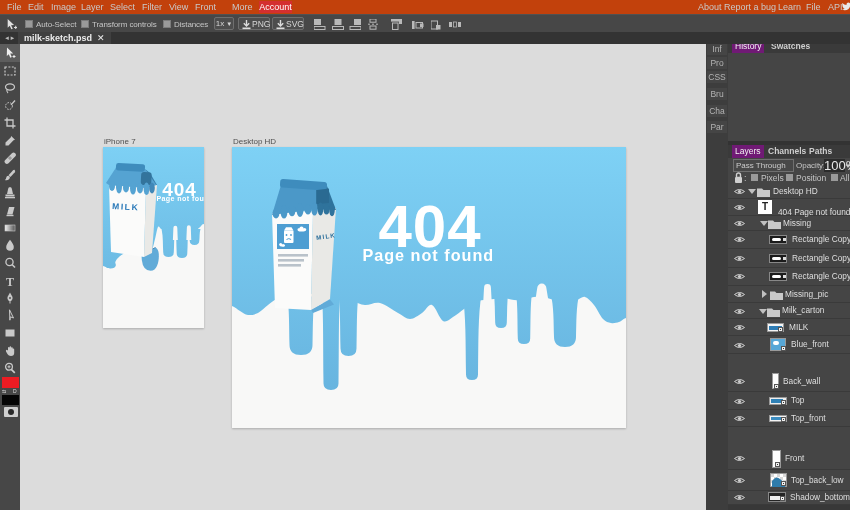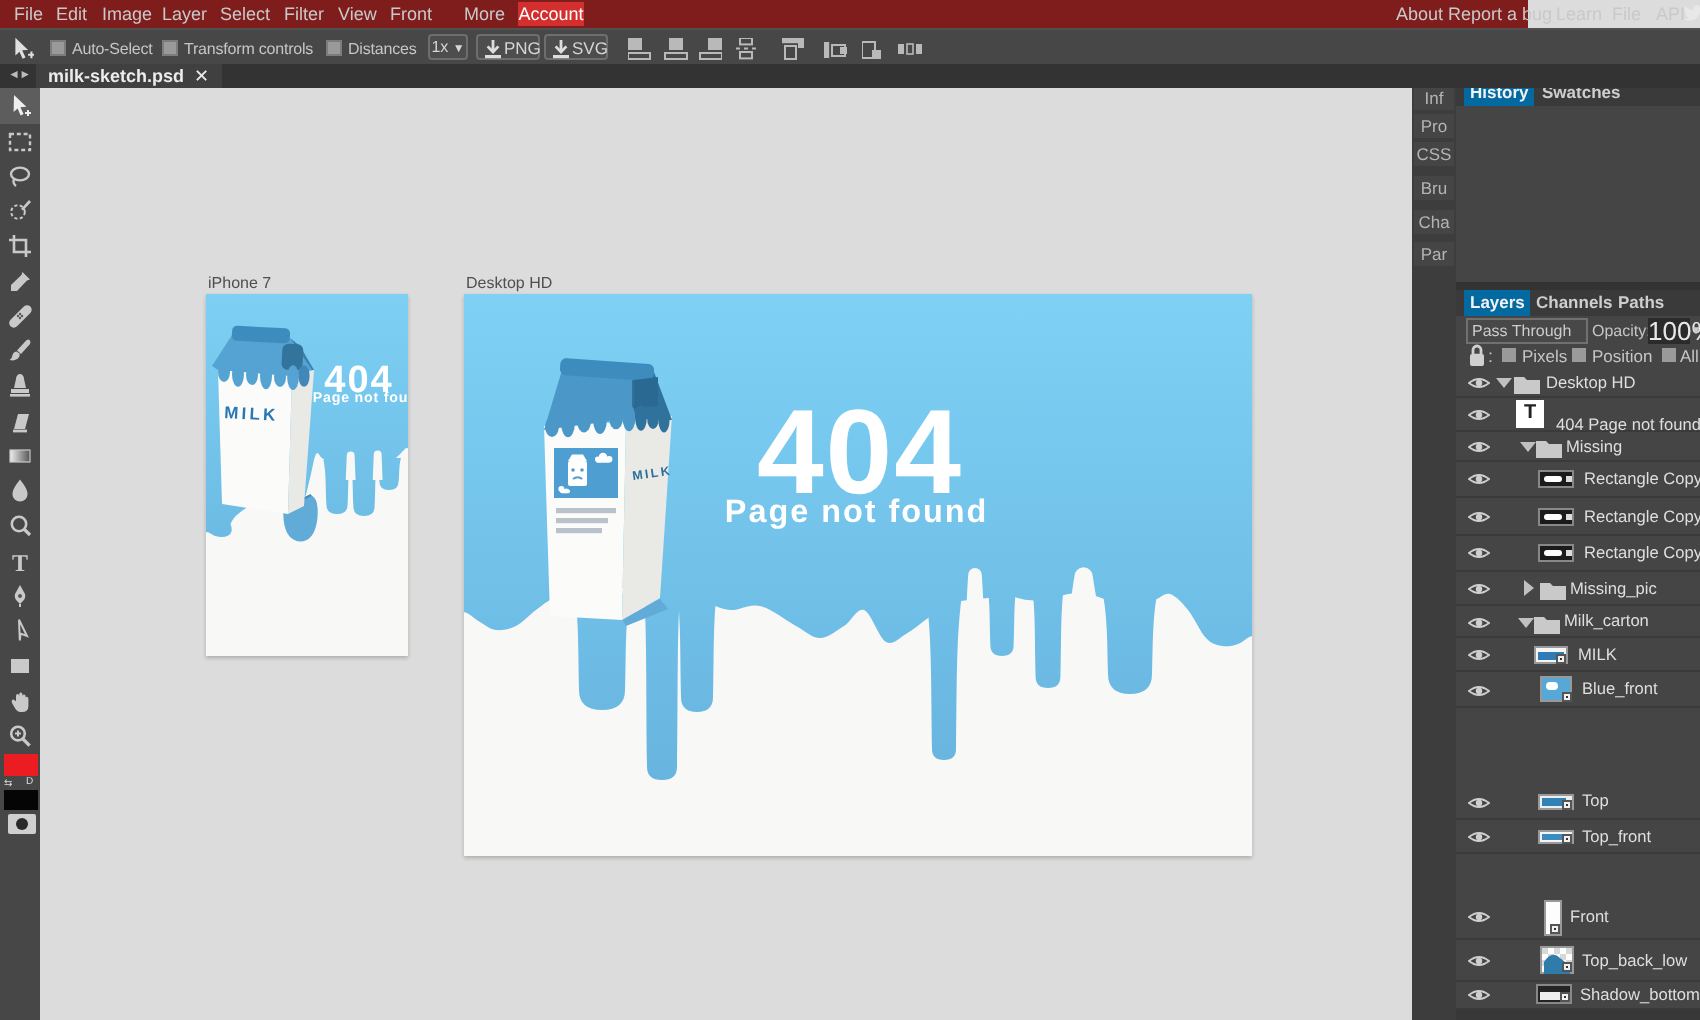--- a/index.html
+++ b/index.html
@@ -1,21 +1,21 @@
 <!DOCTYPE html>
 <html><head>
 <meta charset="utf-8">
 <style>
   * { margin:0; padding:0; box-sizing:border-box; }
   html,body { width:850px; height:510px; overflow:hidden; background:#dcdcdc;
     font-family:"Liberation Sans", sans-serif; }
   .abs { position:absolute; }
   #stage { position:relative; width:850px; height:510px; }
   
-  #menubar { left:0; top:0; width:764px; height:14px; background:#7f1d1d; z-index:30; }
+  #menubar { left:0; top:0; width:850px; height:14px; background:#c2410c; z-index:30; }
   .mitem { position:absolute; top:2px; font-size:9px; color:#c9c9c9; white-space:nowrap; }
   #acct { position:absolute; left:259px; top:1px; width:33px; height:12px; background:#d42f2f;
      color:#fff; font-size:9px; text-align:center; line-height:12px; }
   
   #optbar { left:0; top:14px; width:850px; height:18px; background:#474747;
      border-top:1px solid #515151; z-index:30; }
   .cb { position:absolute; top:5px; width:8px; height:8px; background:#9a9a9a;
      border:1px solid #7c7c7c; }
   .cbl { position:absolute; top:5px; font-size:8px; letter-spacing:-0.1px; color:#c6c6c6; white-space:nowrap; }
   .obtn { position:absolute; top:2px; height:13px; border:1px solid #6e6e6e; background:#4d4d4d;
@@ -34,21 +34,21 @@
   .ablabel { position:absolute; font-size:8px; color:#4f4f4f; }
   .artboard { position:absolute; box-shadow:0 1px 2px rgba(0,0,0,.22); overflow:hidden; }
   
   #sidecol { left:706px; top:33px; width:22px; height:477px; background:#3d3d3d; z-index:25; }
   .scbtn { position:absolute; left:1px; width:20px; height:12px; color:#b4b4b4;
      font-size:8.5px; text-align:center; line-height:12px; background:#454545; }
   #rpanel { left:728px; top:33px; width:122px; height:477px; background:#454545; z-index:25; }
   .ptabrow { position:absolute; left:0; width:122px; height:13px; background:#3a3a3a; }
   .ptab { position:absolute; top:0; height:13px; padding:0 3px; font-size:8.5px; line-height:13px;
      color:#cecece; font-weight:bold; }
-  .ptab.on { background:#0369a1; color:#f2f2f2; font-weight:bold; }
+  .ptab.on { background:#701a75; color:#f2f2f2; font-weight:normal; }
   .lrow { position:absolute; left:0; width:122px; border-bottom:1px solid #3a3a3a; }
   .lname { position:absolute; font-size:8.3px; color:#dfdfdf; white-space:nowrap; }
   .eye { position:absolute; left:6px; }
 </style>
 </head>
 <body>
 <div id="stage">
 
   <div class="abs" id="menubar">
     <span class="mitem" style="left:7px">File</span>
@@ -542,20 +542,31 @@
 <circle cx="5.5" cy="4.5" r="1.6" fill="#cfcfcf"></circle>
           </svg>
           <div class="abs" style="left:42px;top:2px;width:16px;height:13px;background:#57a7d7;border:1px solid #999">
             <div style="position:absolute;left:2px;top:2px;width:6px;height:4px;background:#fff;border-radius:2px"></div>
           </div>
           <div class="abs" style="left:53px;top:10px;width:5px;height:5px;background:#f0f0f0;border:1px solid #555">
             <div style="position:absolute;left:1px;top:1px;width:1px;height:1px;background:#333"></div>
           </div>
           <span class="lname" style="left:63px;top:3px">Blue_front</span>
         </div>
+        <div class="lrow" style="top:338px;height:21px">
+          <svg class="eye" style="top:6px" width="11" height="9" viewBox="0 0 11 9">
+<path d="M0.5 4.5 Q5.5 0.5 10.5 4.5 Q5.5 8.5 0.5 4.5 Z" fill="none" stroke="#cfcfcf" stroke-width="1"></path>
+<circle cx="5.5" cy="4.5" r="1.6" fill="#cfcfcf"></circle>
+          </svg>
+          <div class="abs" style="left:44px;top:2px;width:7px;height:16px;background:#fdfdfd;border:1px solid #999"></div>
+          <div class="abs" style="left:46px;top:13px;width:5px;height:5px;background:#f0f0f0;border:1px solid #555">
+            <div style="position:absolute;left:1px;top:1px;width:1px;height:1px;background:#333"></div>
+          </div>
+          <span class="lname" style="left:55px;top:5px">Back_wall</span>
+        </div>
         <div class="lrow" style="top:359px;height:18px">
           <svg class="eye" style="top:5px" width="11" height="9" viewBox="0 0 11 9">
 <path d="M0.5 4.5 Q5.5 0.5 10.5 4.5 Q5.5 8.5 0.5 4.5 Z" fill="none" stroke="#cfcfcf" stroke-width="1"></path>
 <circle cx="5.5" cy="4.5" r="1.6" fill="#cfcfcf"></circle>
           </svg>
           <div class="abs" style="left:41px;top:5px;width:18px;height:8px;background:#eee;border:1px solid #999">
             <div style="position:absolute;left:1px;top:1px;width:12px;height:4px;background:#2f81b6"></div>
           </div>
           <div class="abs" style="left:53px;top:8px;width:5px;height:5px;background:#f0f0f0;border:1px solid #555">
             <div style="position:absolute;left:1px;top:1px;width:1px;height:1px;background:#333"></div>

